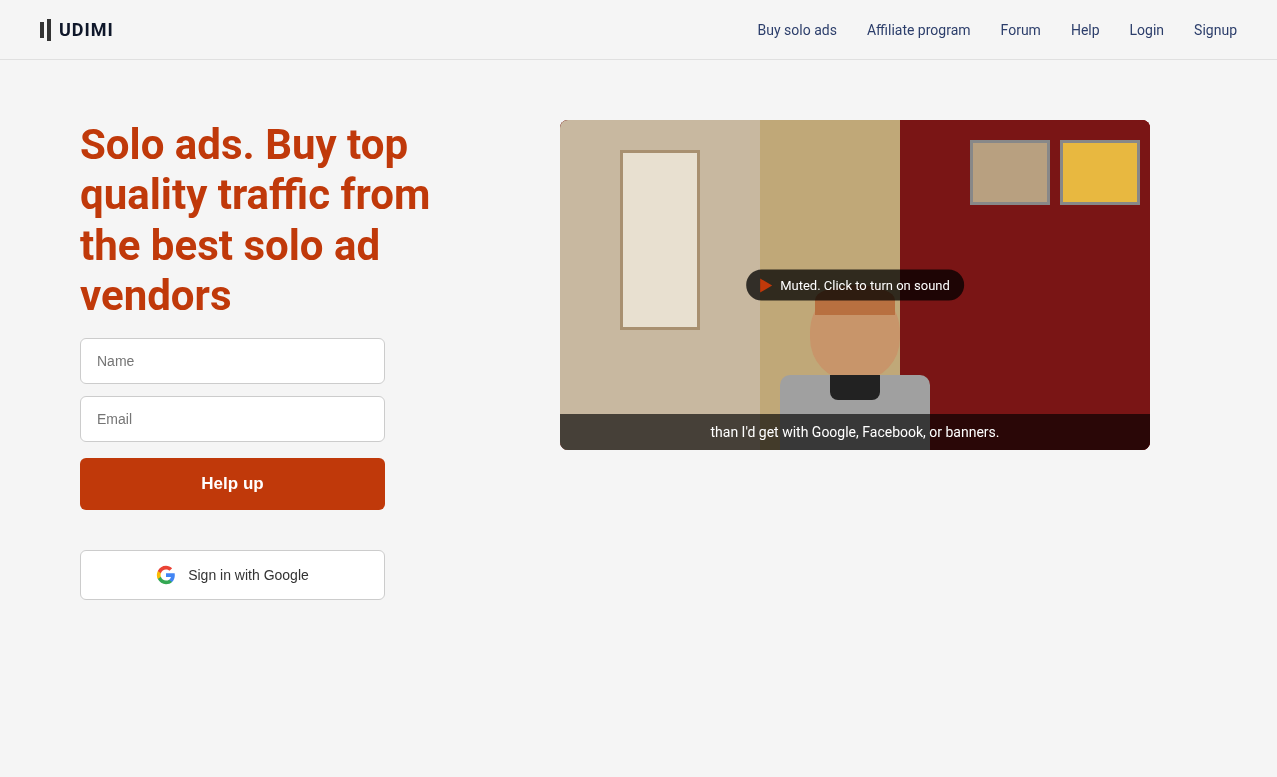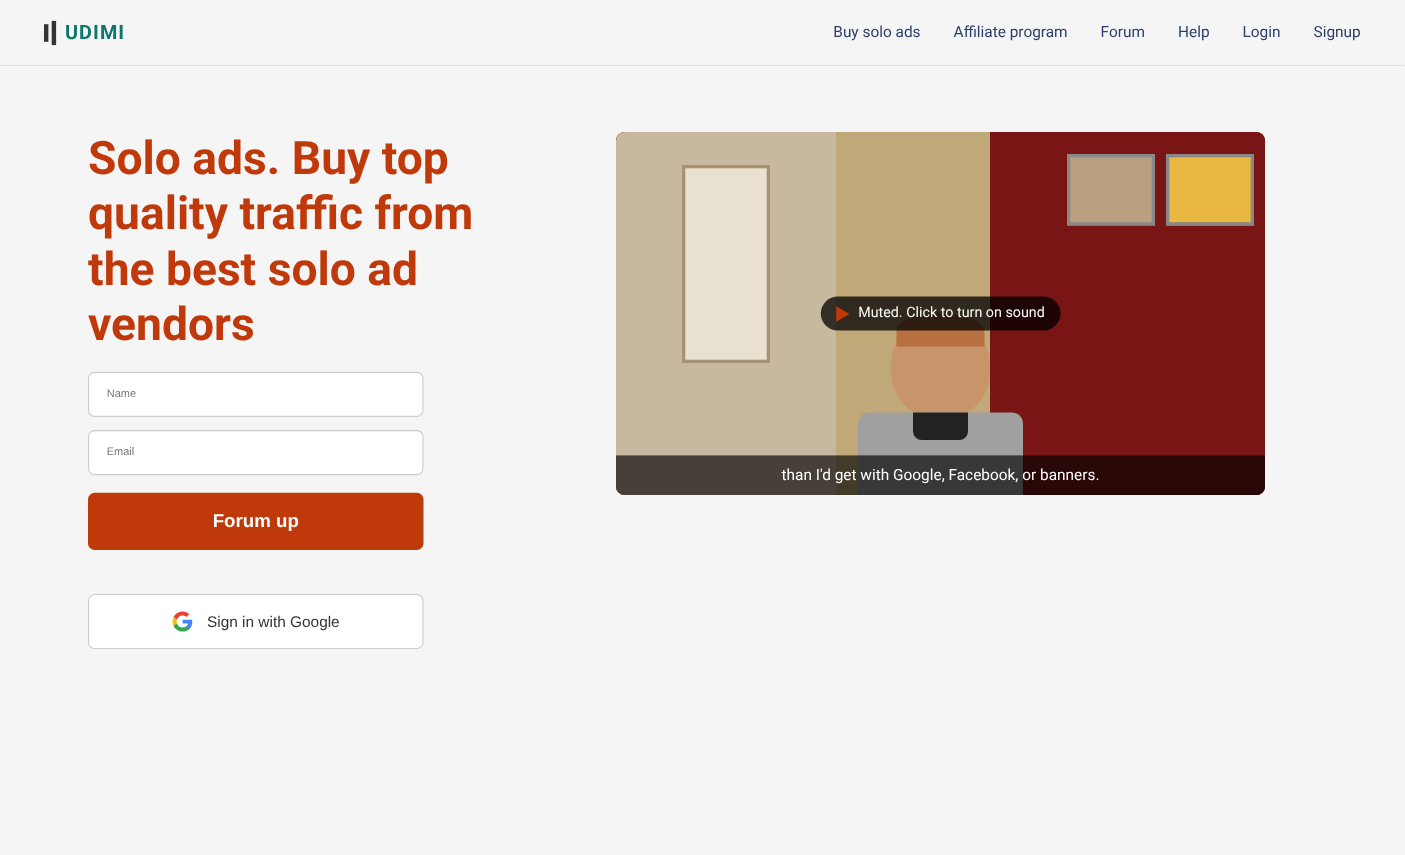--- a/index.html
+++ b/index.html
@@ -43,21 +43,21 @@
       width: 4px;
       background-color: #333;
     }
 
     .logo-bar:nth-child(1) { height: 16px; }
     .logo-bar:nth-child(2) { height: 22px; }
 
     .logo-text {
       font-size: 18px;
       font-weight: 700;
-      color: #0f766e;
+      color: #0f172a;
       letter-spacing: 1px;
     }
 
     nav {
       display: flex;
       align-items: center;
       gap: 30px;
     }
 
     nav a {
@@ -92,21 +92,21 @@
       flex-direction: column;
       gap: 12px;
       max-width: 305px;
     }
 
     .form-input {
       width: 100%;
       padding: 14px 16px;
       border: 1px solid #ccc;
       border-radius: 6px;
-      font-size: 10px;
+      font-size: 14px;
       color: #000000;
       background: #fff;
       outline: none;
     }
 
     .signup-btn {
       width: 100%;
       padding: 16px;
       background-color: #c0390a;
       color: #fff;
@@ -332,21 +332,21 @@
 
   <div class="left-section">
     <h1 class="headline">
       <span>Solo ads. Buy top quality traffic from</span><br>
       <span>the best solo ad vendors</span>
     </h1>
 
     <div class="form-section">
       <input class="form-input" type="text" placeholder="Name" style="">
       <input class="form-input" type="email" placeholder="Email" style="">
-      <button class="signup-btn">Forum up</button>
+      <button class="signup-btn">Help up</button>
 
       <div class="divider-space"></div>
 
       <button class="google-signin-btn">
 
         <svg class="google-g" viewBox="0 0 24 24" xmlns="http://www.w3.org/2000/svg">
           <path d="M22.56 12.25c0-.78-.07-1.53-.2-2.25H12v4.26h5.92c-.26 1.37-1.04 2.53-2.21 3.31v2.77h3.57c2.08-1.92 3.28-4.74 3.28-8.09z" fill="#4285F4"></path>
           <path d="M12 23c2.97 0 5.46-.98 7.28-2.66l-3.57-2.77c-.98.66-2.23 1.06-3.71 1.06-2.86 0-5.29-1.93-6.16-4.53H2.18v2.84C3.99 20.53 7.7 23 12 23z" fill="#34A853"></path>
           <path d="M5.84 14.09c-.22-.66-.35-1.36-.35-2.09s.13-1.43.35-2.09V7.07H2.18C1.43 8.55 1 10.22 1 12s.43 3.45 1.18 4.93l3.66-2.84z" fill="#FBBC05"></path>
           <path d="M12 5.38c1.62 0 3.06.56 4.21 1.64l3.15-3.15C17.45 2.09 14.97 1 12 1 7.7 1 3.99 3.47 2.18 7.07l3.66 2.84c.87-2.6 3.3-4.53 6.16-4.53z" fill="#EA4335"></path>

